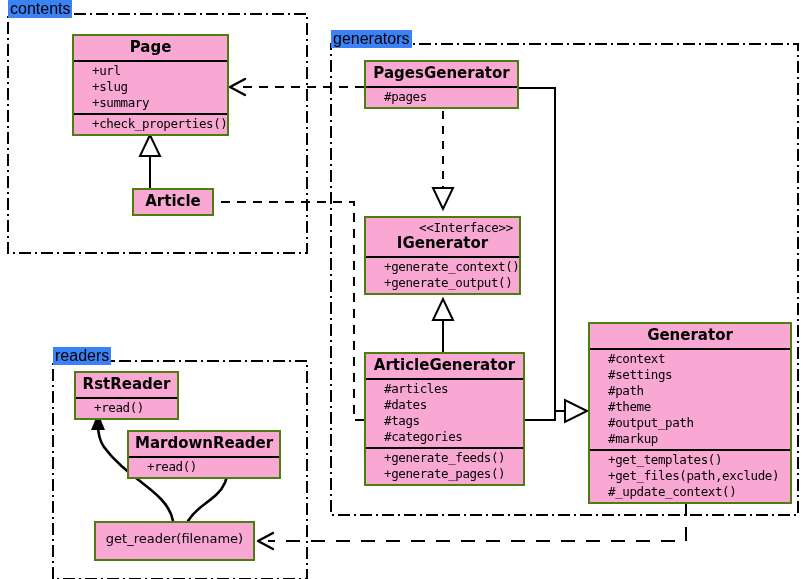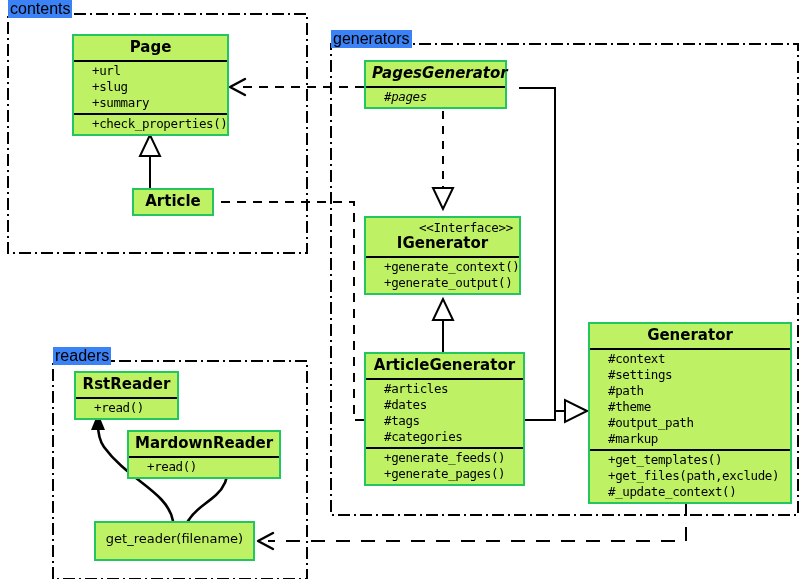--- a/index.html
+++ b/index.html
@@ -8,22 +8,22 @@
     width:803px;height:579px;
     background:#ffffff;
     font-family:"DejaVu Sans", sans-serif;
     overflow:hidden;
   }
   svg#canvas{position:absolute;left:0;top:0;width:803px;height:579px;}
 
   
   .uml-box{
     position:absolute;
-    background:#bef264;
-    border:2px solid #22c55e;
+    background:#f9a8d4;
+    border:2px solid #4d7c0f;
     box-sizing:border-box;
     z-index:5;
   }
   .uml-title{
     text-align:center;
     font-weight:bold;
     font-size:15px;
     font-family:"DejaVu Sans", sans-serif;
     color:#000;
     padding:3px 6px 4px 6px;
@@ -132,21 +132,21 @@
     <div class="uml-sep"></div>
     <div class="uml-compartment">
       <div>+check_properties()</div>
     </div>
   </div>
 
   <div class="uml-box" style="left:132px; top:188px; width:82px;">
     <div class="uml-title">Article</div>
   </div>
 
-  <div class="uml-box" style="left:364px; top:60px; width:143px;font-style:italic;">
+  <div class="uml-box" style="left:364px; top:60px; width:155px;">
     <div class="uml-title">PagesGenerator</div>
     <div class="uml-sep"></div>
     <div class="uml-compartment">
       <div>#pages</div>
     </div>
   </div>
 
   <div class="uml-box" style="left:364px; top:216px; width:157px;">
     <div class="uml-title">
       <span class="uml-stereo">&lt;&lt;Interface&gt;&gt;</span>

